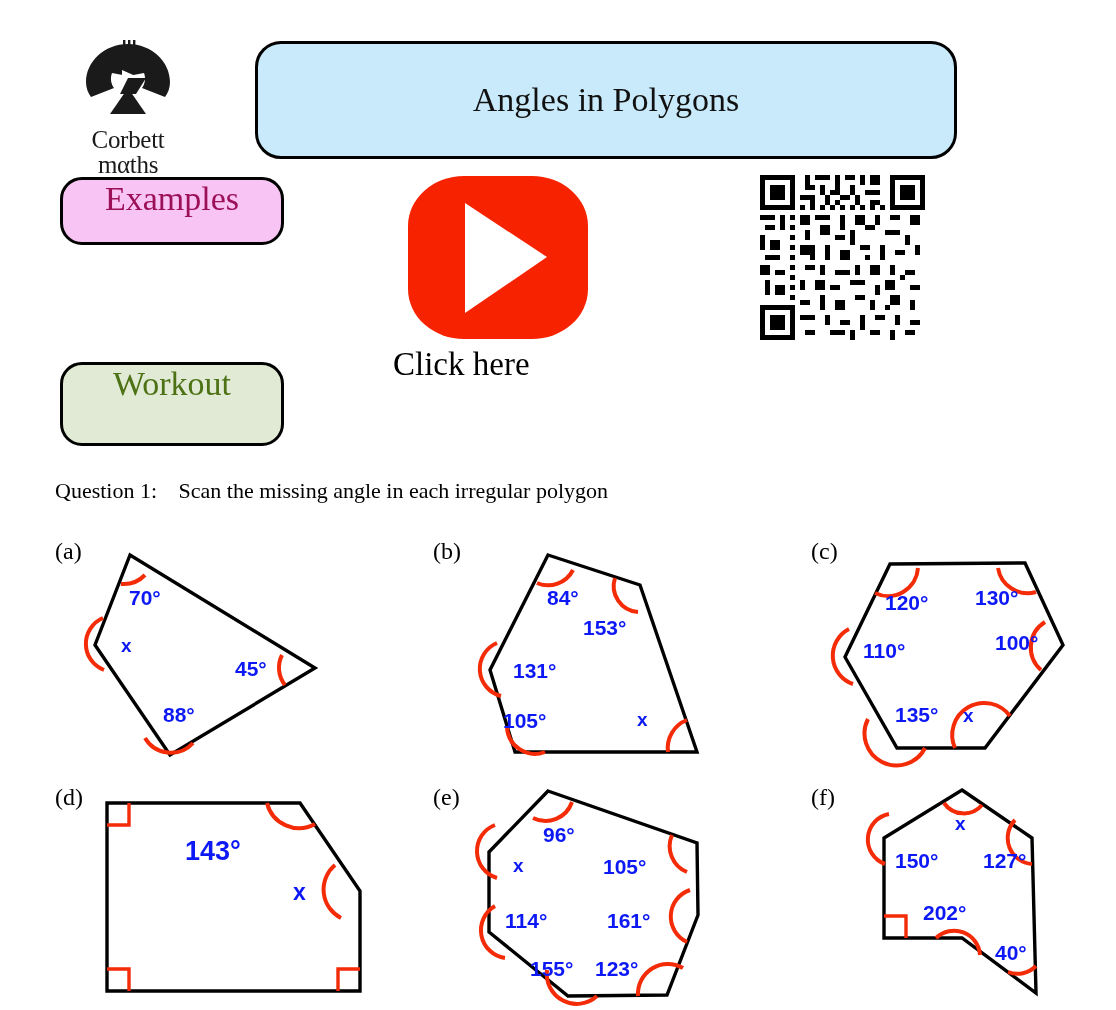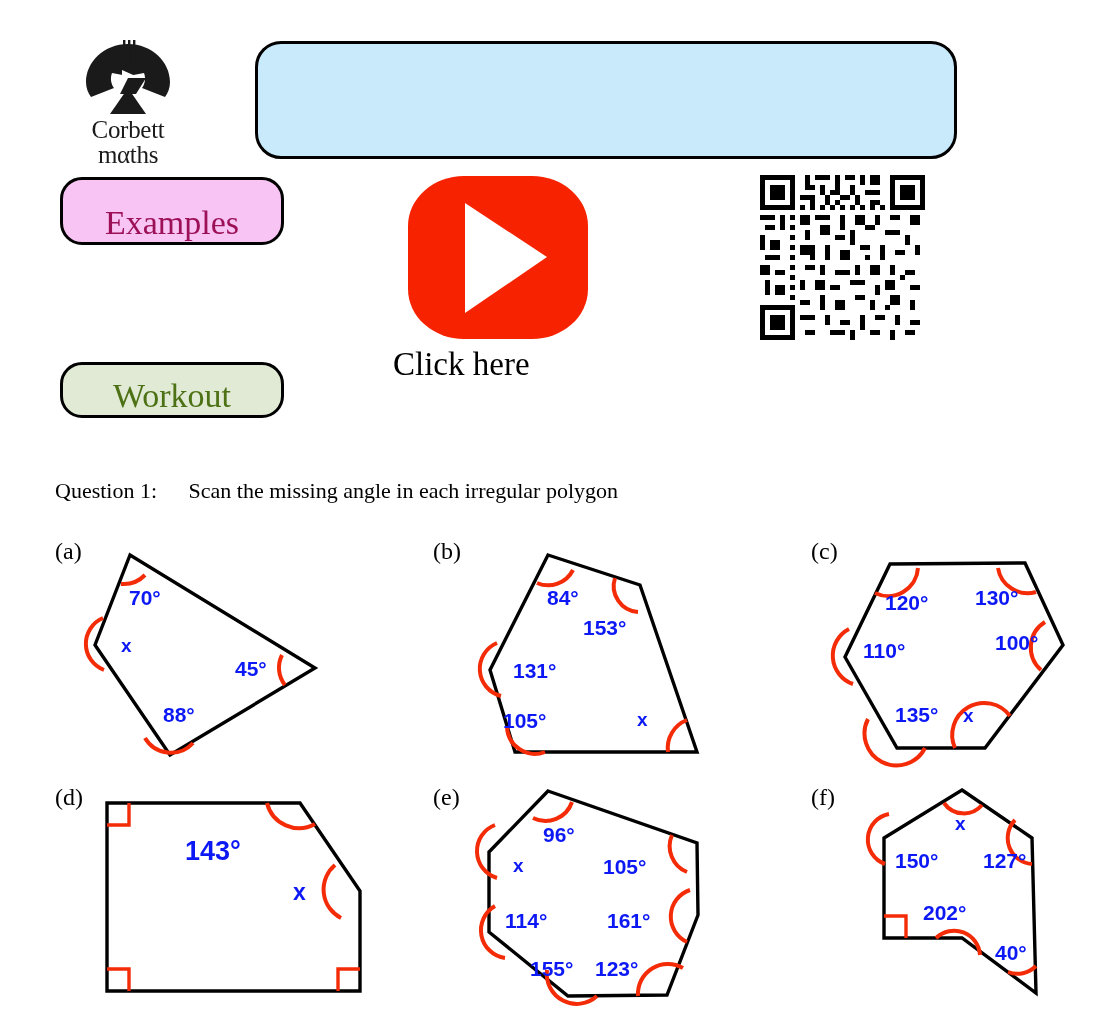--- a/index.html
+++ b/index.html
@@ -23,21 +23,21 @@
     top: 38px;
     width: 112px;
     text-align: center;
   }
   #logo-mark { width: 96px; height: 78px; display: block; margin: 0 auto; }
   #logo-wordmark {
     font-family: "Liberation Serif", serif;
     font-size: 25px;
     line-height: 25px;
     color: #1a1a1a;
-    margin-top: 1px;
+    margin-top: 11px;
     letter-spacing: -0.3px;
   }
   #logo-wordmark .l2 { display: block; }
 
   #title-banner {
     position: absolute;
     left: 255px;
     top: 41px;
     width: 702px;
     height: 118px;
@@ -62,32 +62,32 @@
     line-height: 29px;
     color: #111111;
   }
 
   .pill-button {
     position: absolute;
     box-sizing: border-box;
     border: 3px solid #000000;
     border-radius: 22px;
     display: flex;
-    align-items: flex-end;
+    align-items: flex-start;
     justify-content: center;
     font-family: "Liberation Serif", serif;
     font-size: 34px;
   }
   #examples-button {
     left: 60px; top: 177px; width: 224px; height: 68px;
     background: #f8c4f3;
     color: #9c1058;
   }
   #workout-button {
-    left: 60px; top: 362px; width: 224px; height: 56px;
+    left: 60px; top: 362px; width: 224px; height: 84px;
     background: #e0ead4;
     color: #4d7115;
   }
 
   #play-block {
     position: absolute;
     left: 393px; top: 175px; width: 210px;
     text-align: left;
   }
   #play-button-icon {
@@ -113,21 +113,21 @@
   }
 
   
   #question-row {
     position: absolute;
     left: 55px; top: 478px;
     font-family: "Liberation Serif", serif;
     font-size: 22px;
     white-space: nowrap;
   }
-  #question-label { margin-right: 26px; }
+  #question-label { margin-right: 16px; }
 
   
   .figure {
     position: absolute;
   }
   .figure-label {
     position: absolute;
     font-family: "Liberation Serif", serif;
     font-size: 24px;
     color: #000000;
@@ -164,20 +164,21 @@
     <polygon points="48,40 66,40 56,56 40,56" fill="#1a1a1a"></polygon>
     <polygon points="30,76 48,50 66,76" fill="#1a1a1a"></polygon>
   </svg>
   <div id="logo-wordmark">
     <span class="l1">Corbett</span>
     <span class="l2">mαths</span>
   </div>
 </div>
 
 <div id="title-banner">
+  <div id="banner-title">Angles in Polygons</div>
 </div>
 
 <div class="pill-button" id="examples-button">
   <span>Examples</span>
 </div>
 
 <div class="pill-button" id="workout-button">
   <span>Workout</span>
 </div>
 

